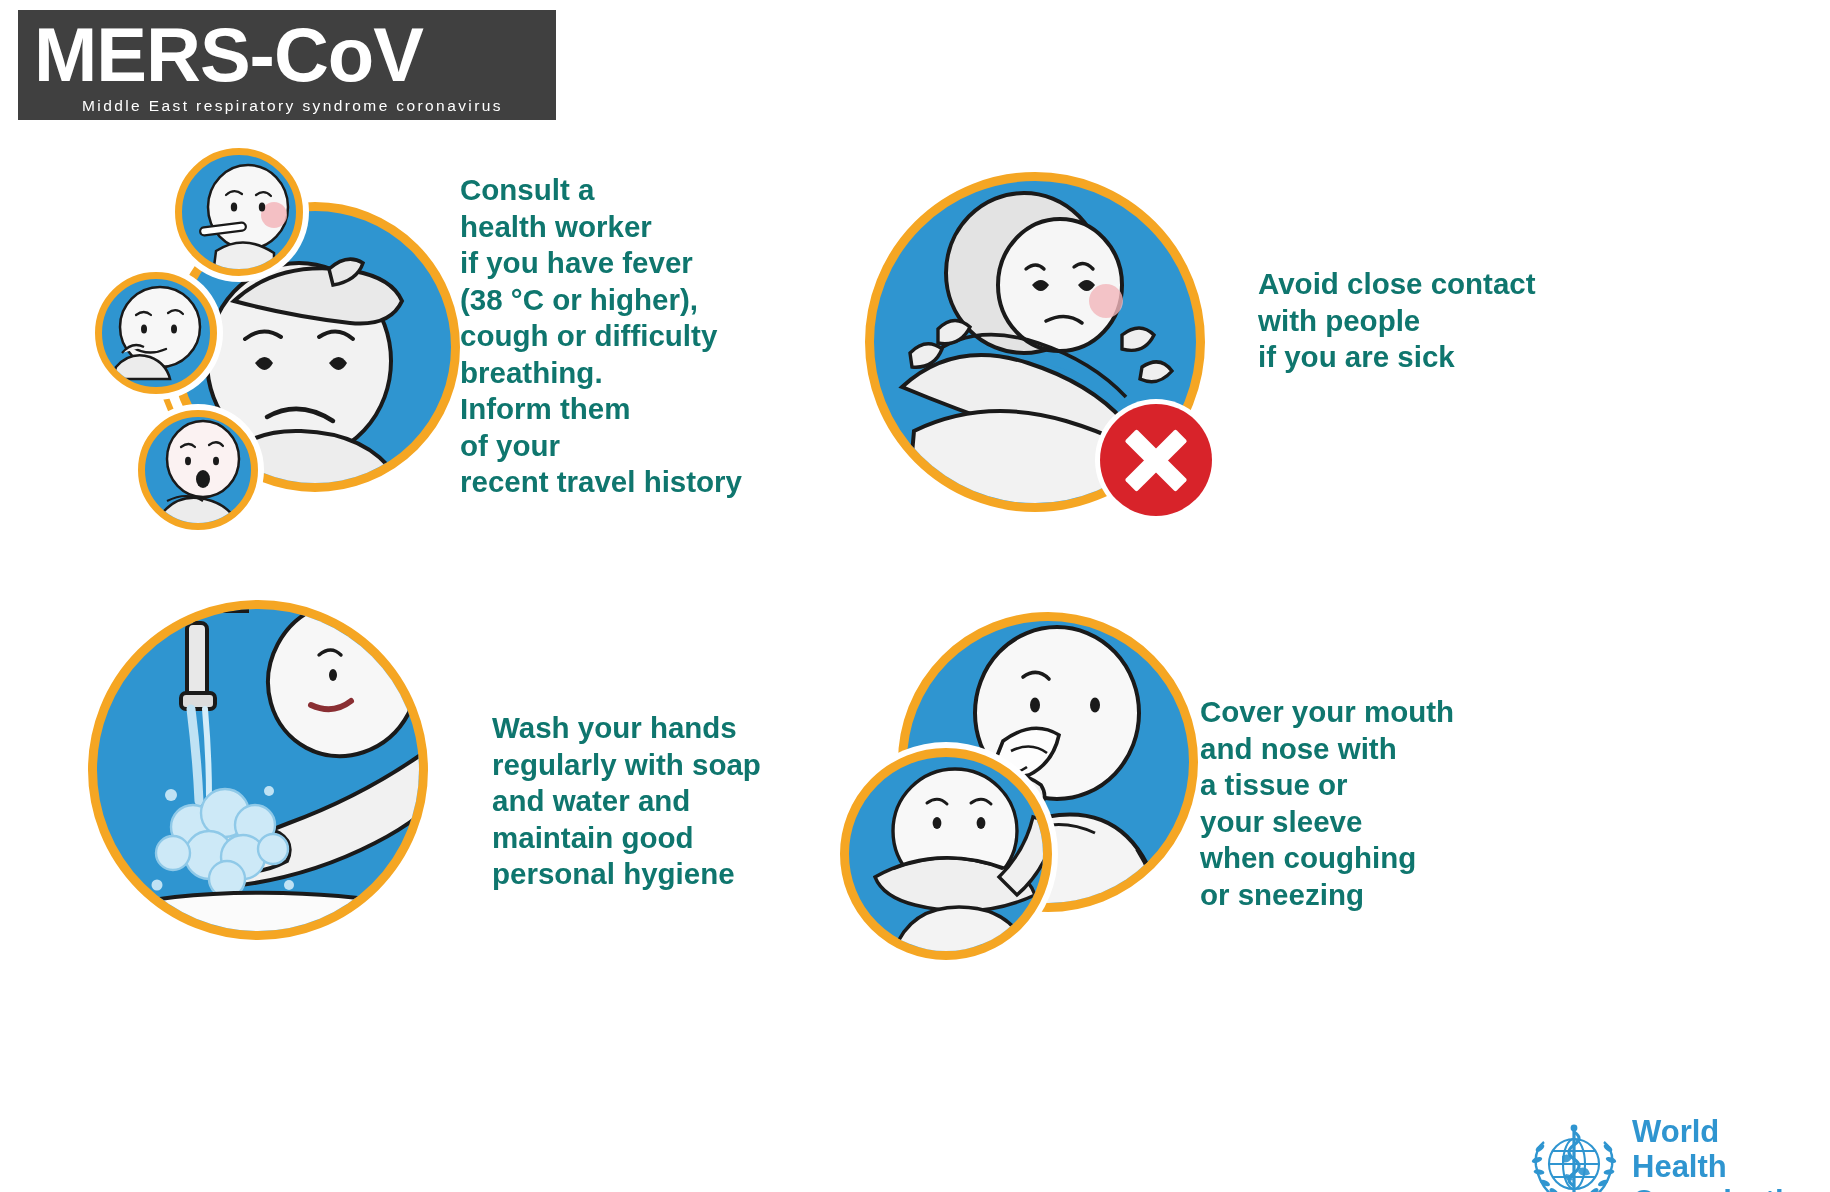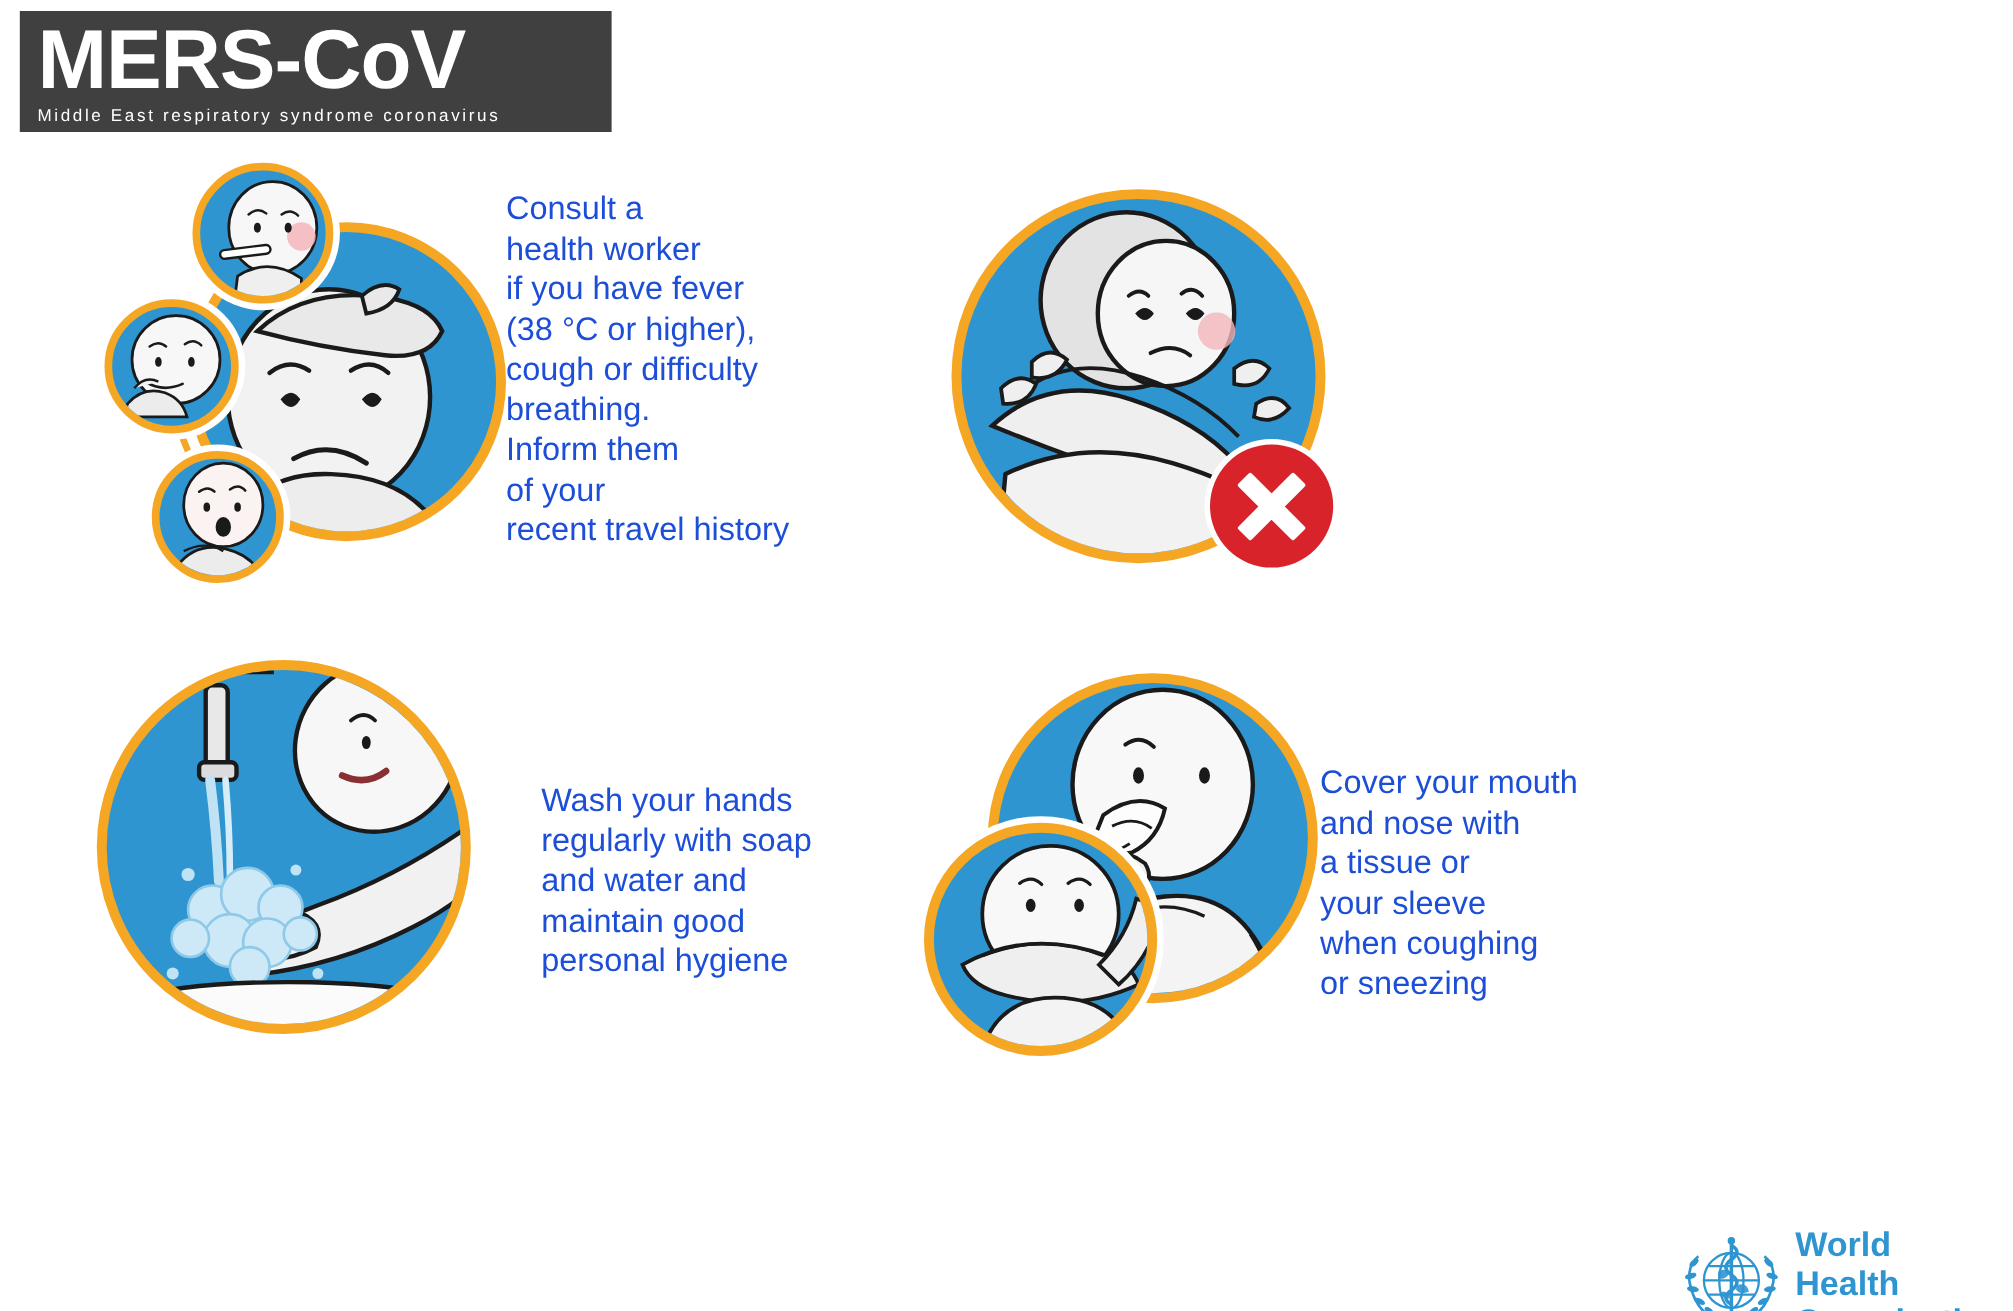--- a/index.html
+++ b/index.html
@@ -25,38 +25,39 @@
     line-height: 82px;
     letter-spacing: -1px;
     white-space: nowrap;
   }
   .banner-sub {
     color: #ffffff;
     font-size: 15.5px;
     letter-spacing: 2.4px;
     line-height: 20px;
     white-space: nowrap;
+    margin-left: 48px;
   }
 
   
   .ring {
     position: absolute;
     border-radius: 50%;
     background: #2f95d0;
     border: 9px solid #f5a623;
     box-shadow: 0 0 0 6px #ffffff;
     overflow: hidden;
   }
   .ring.small { border-width: 7px; }
 
   .caption {
     position: absolute;
-    color: #1d4ed8;
+    color: #0f766e;
     font-size: 29.5px;
-    font-weight: normal;
+    font-weight: bold;
     line-height: 36.5px;
     white-space: pre-line;
   }
 
   
   #p1-main   { left: 170px; top: 202px;  width: 290px; height: 290px; }
   #p1-bub-a  { left: 175px; top: 148px;  width: 128px; height: 128px; }
   #p1-bub-b  { left: 95px;  top: 272px;  width: 122px; height: 122px; }
   #p1-bub-c  { left: 138px; top: 410px;  width: 120px; height: 120px; }
   .connector { position: absolute; background: #f5a623; border-radius: 3px; }
@@ -212,20 +213,23 @@
 
       <path d="M40 250 q70 -34 152 -10 q60 18 96 46 l0 54 l-256 0z" fill="#f2f2f2" stroke="#1a1a1a" stroke-width="4"></path>
     </svg>
   </div>
 
   <div class="no-badge">
     <div class="bar a"></div>
     <div class="bar b"></div>
   </div>
 
+  <div class="caption" id="cap2">Avoid close contact
+with people
+if you are sick</div>
 
   <div class="ring" id="p3-main">
     <svg viewBox="0 0 340 340" width="340" height="340" aria-hidden="true">
 
       <ellipse cx="246" cy="70" rx="74" ry="78" fill="#f7f7f7" stroke="#1a1a1a" stroke-width="4" transform="rotate(28 246 70)"></ellipse>
       <path d="M222 46 q12 -10 22 0" fill="none" stroke="#1a1a1a" stroke-width="3.4" stroke-linecap="round"></path>
       <ellipse cx="236" cy="66" rx="4" ry="6" fill="#1a1a1a"></ellipse>
       <path d="M214 96 q22 10 40 -4" fill="none" stroke="#8a2f33" stroke-width="6" stroke-linecap="round"></path>
 
       <rect x="90" y="14" width="20" height="78" rx="6" fill="#e8e8e8" stroke="#1a1a1a" stroke-width="4"></rect>

